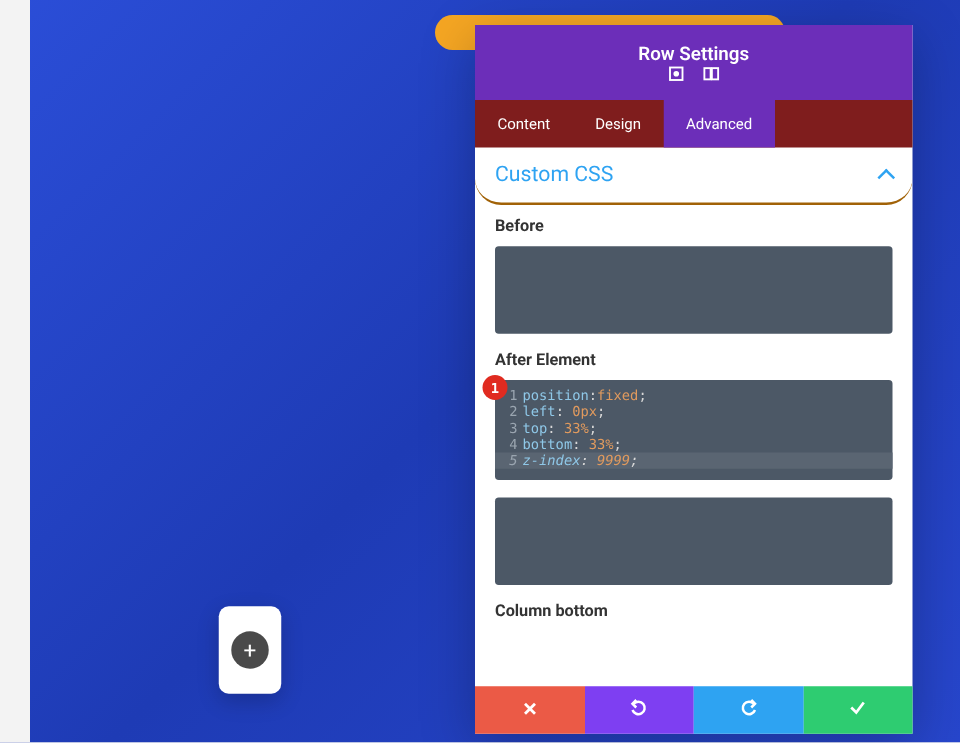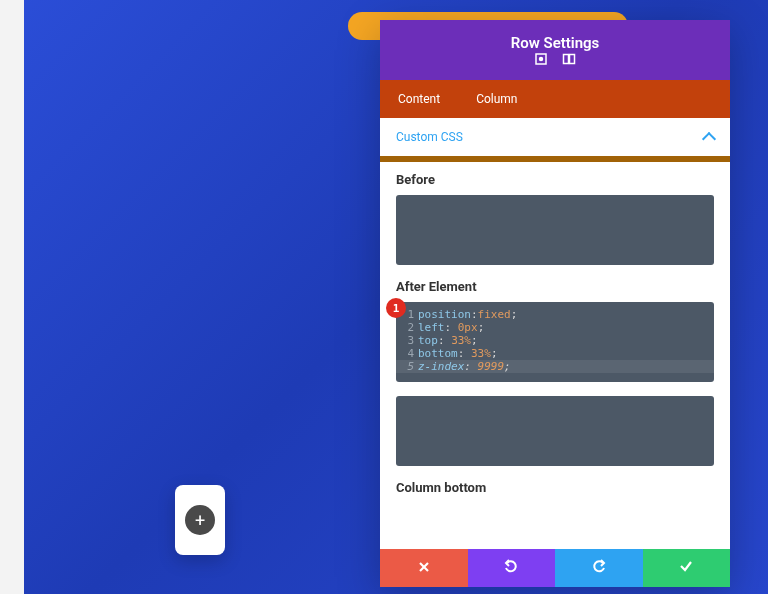--- a/index.html
+++ b/index.html
@@ -68,21 +68,21 @@
     font-weight: 600;
     flex-direction: column;
   }
   .panel-header .icons { display: flex; gap: 14px; }
   .panel-header .icon {
     width: 14px; height: 14px; cursor: pointer;
     display: inline-flex; align-items: center; justify-content: center;
   }
 
   .tabs {
-    background: #c2410c;
+    background: #7f1d1d;
     display: flex;
     font-size: 12px;
     color: #fff;
   }
   .tab {
     padding: 12px 18px;
     cursor: pointer;
   }
   .tab.active { background: #6c2eb9; }
 
@@ -92,23 +92,24 @@
     overflow: hidden;
     position: relative;
   }
 
   .section-head {
     display: flex;
     justify-content: space-between;
     align-items: center;
     padding: 12px 16px;
     color: #2ea3f2;
-    font-size: 12px;
-    border-bottom: 6px solid #a16207;
+    font-size: 17px;
+    border-bottom: 2px solid #a16207;
     cursor: pointer;
+    border-radius: 21px;
   }
   .chevron-up {
     width: 10px; height: 10px;
     border-left: 2px solid #2ea3f2;
     border-top: 2px solid #2ea3f2;
     transform: rotate(45deg);
     margin-top: 4px;
   }
 
   .field-group { padding: 10px 16px 4px; }
@@ -184,21 +185,22 @@
         <svg width="14" height="14" viewBox="0 0 14 14" fill="none" stroke="#fff" stroke-width="1.5">
             <rect x="1.5" y="2.5" width="5" height="9"></rect>
             <rect x="7.5" y="2.5" width="5" height="9"></rect>
           </svg>
       </span>
     </span>
   </div>
 
   <div class="tabs">
     <div class="tab">Content</div>
-    <div class="tab">Column</div>
+    <div class="tab">Design</div>
+    <div class="tab active">Advanced</div>
   </div>
 
   <div class="panel-body">
 
     <div class="section-head">
       <span>Custom CSS</span>
       <span class="chevron-up"></span>
     </div>
 
     <div class="field-group">

